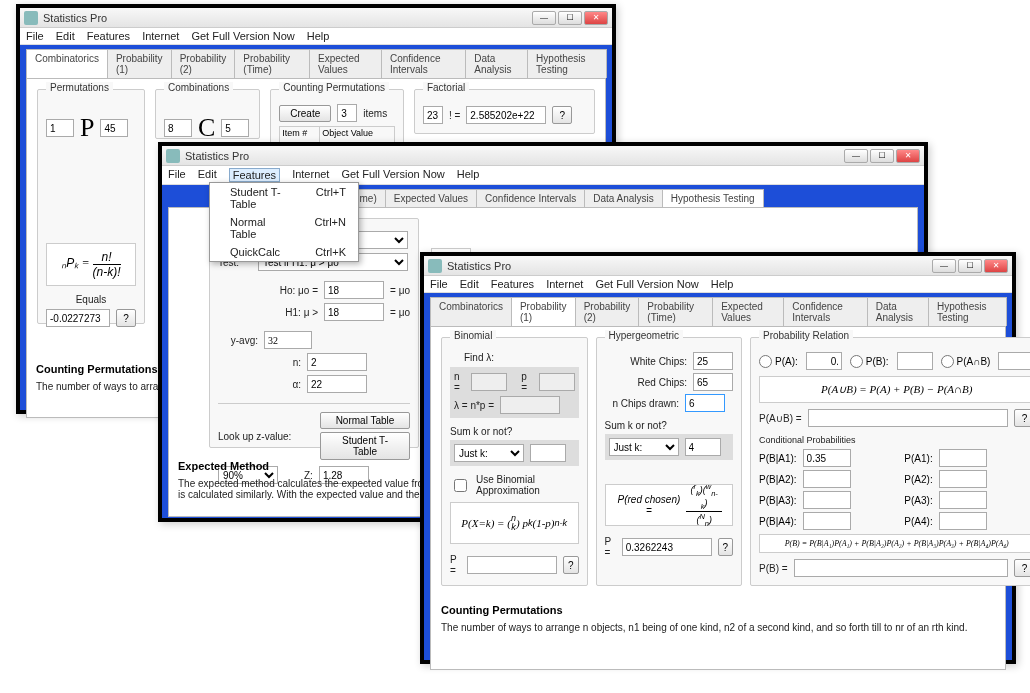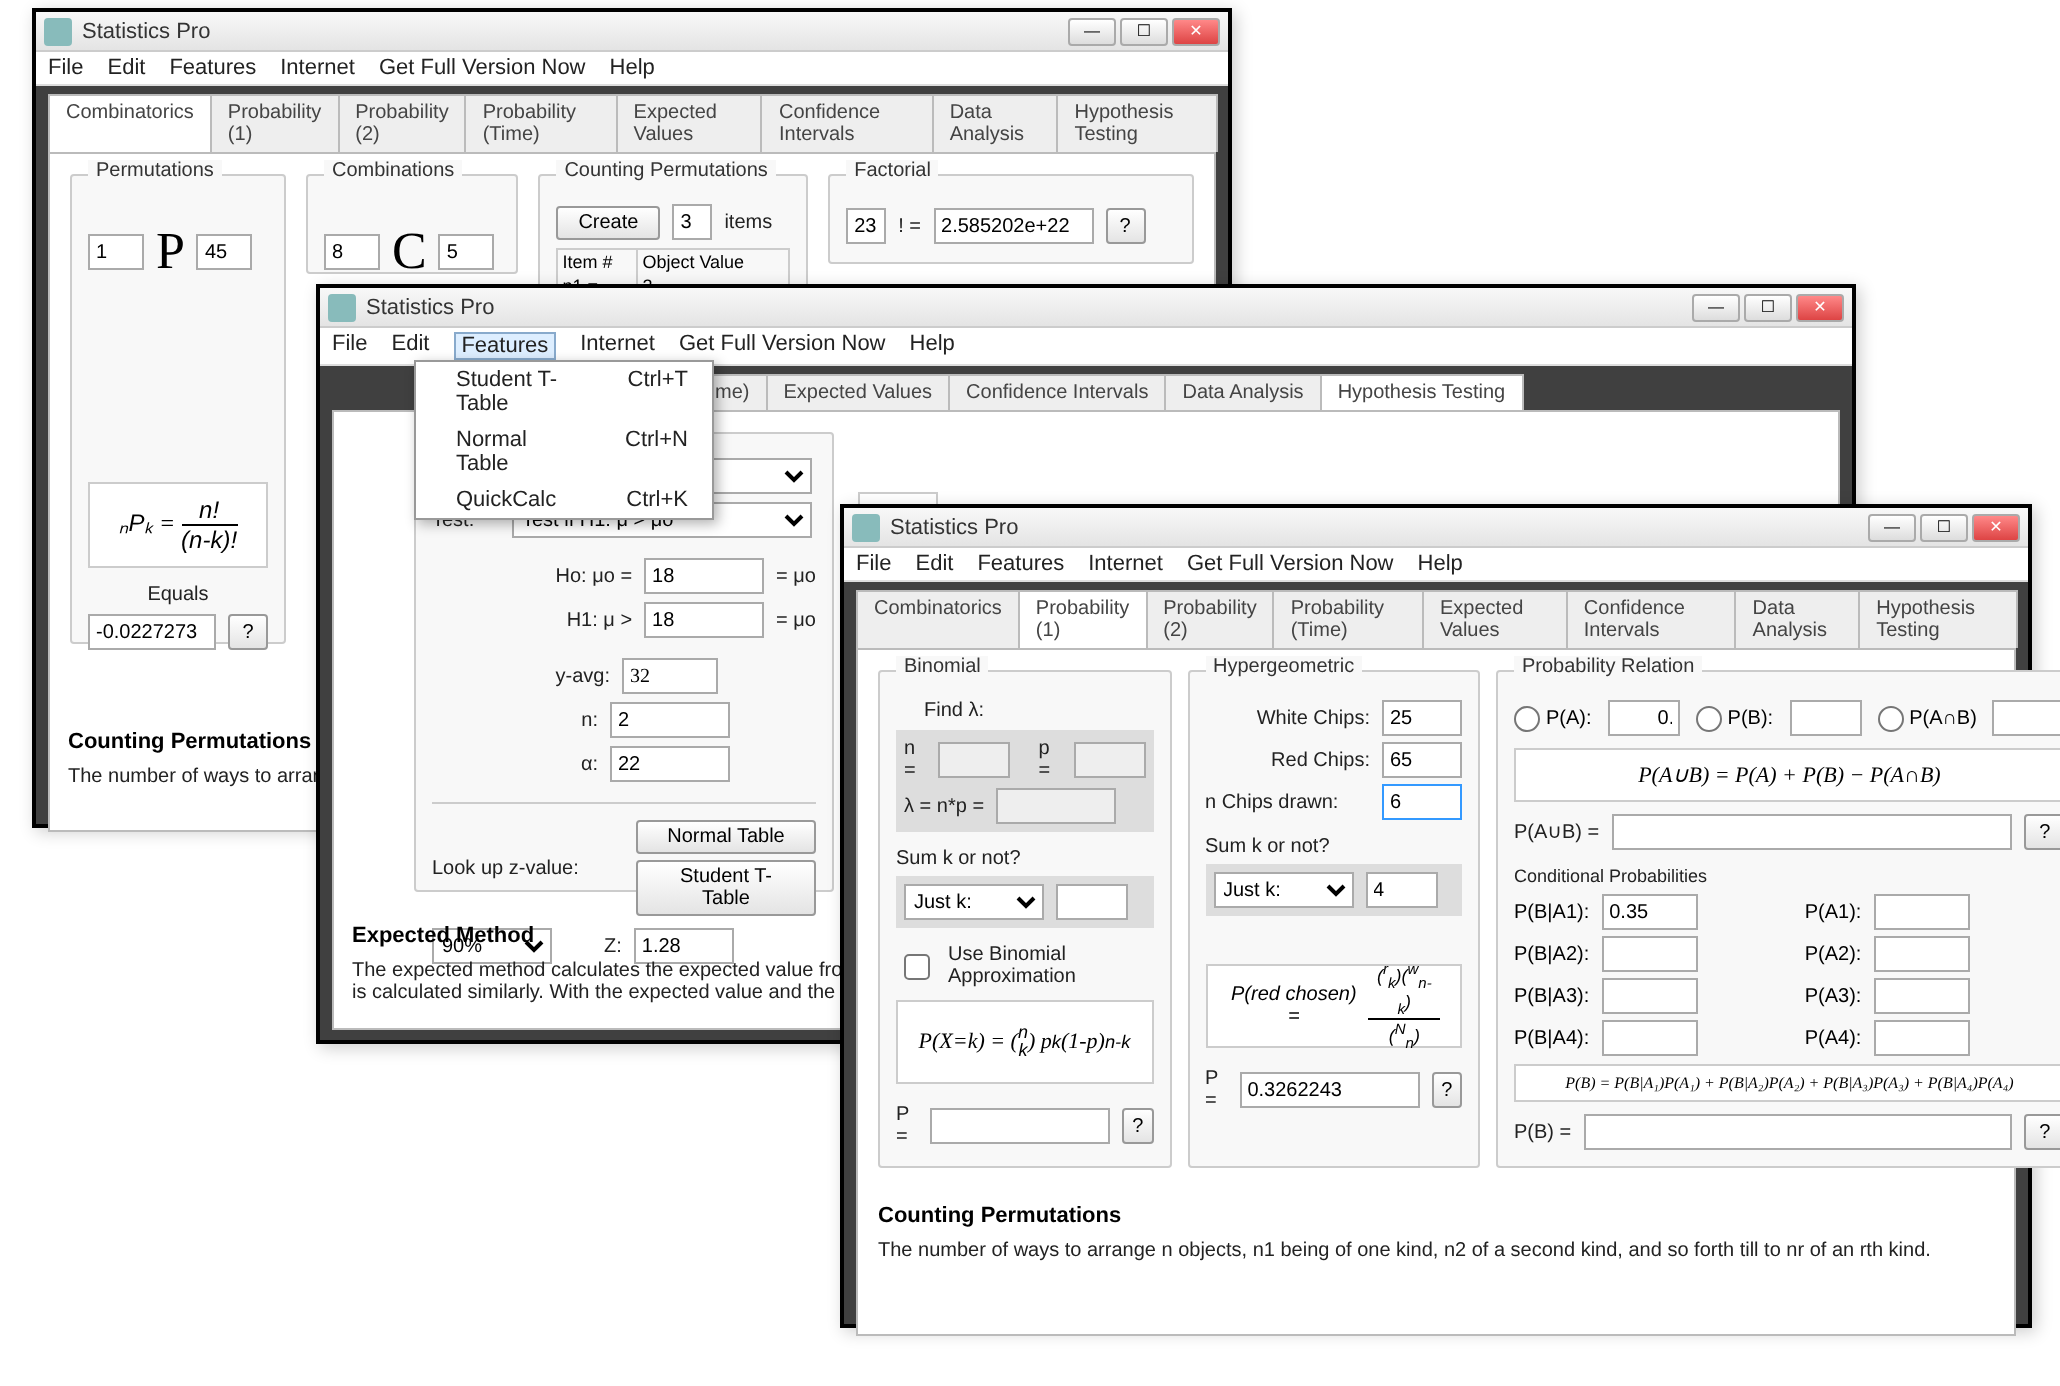--- a/index.html
+++ b/index.html
@@ -1,17 +1,17 @@
 <!DOCTYPE html>
 <html><head>
 <meta charset="utf-8">
 <style>
 * { box-sizing: border-box; font-family: 'Segoe UI', Arial, sans-serif; }
 body { margin: 0; background: #fff; width: 1030px; height: 693px; position: relative; overflow: hidden; }
-.window { position: absolute; background: #404040; border: 2px solid #000000; box-shadow: 2px 2px 8px rgba(0,0,0,0.2); }
+.window { position: absolute; background: #1d4ed8; border: 4px solid #000000; box-shadow: 2px 2px 8px rgba(0,0,0,0.2); }
 .titlebar { background: linear-gradient(to bottom, #f8f8f8, #e4e4e4); border-bottom: 1px solid #ccc; height: 20px; display: flex; align-items: center; padding: 0 4px; font-size: 11px; }
 .titlebar .appicon { width: 14px; height: 14px; margin-right: 5px; background: #8bb; border-radius: 2px; }
 .titlebar .title { flex: 1; color: #333; }
 .winbtns { display: flex; gap: 2px; }
 .winbtn { width: 24px; height: 14px; border: 1px solid #aaa; background: linear-gradient(to bottom,#fff,#ddd); font-size: 8px; display: flex; align-items: center; justify-content: center; border-radius: 2px; cursor: pointer; }
 .winbtn.close { background: linear-gradient(to bottom,#f88,#d44); color: #fff; }
 .menubar { background: #fff; border-bottom: 1px solid #ddd; padding: 2px 6px; font-size: 11px; display: flex; gap: 12px; color: #222; }
 .menubar span { cursor: pointer; }
 .tabstrip { display: flex; padding: 4px 6px 0 6px; font-size: 10px; gap: 0; }
 .tab { padding: 3px 8px; border: 1px solid #bbb; border-bottom: none; background: #eee; color: #444; cursor: pointer; margin-right: -1px; }
@@ -181,21 +181,21 @@
         <div class="row" style="margin-top:10px; justify-content:flex-end;">
           <span class="label">Ho: μo =</span>
           <input class="txt" style="width: 60px;" value="18">
           <span class="label">= μo</span>
         </div>
         <div class="row" style="margin-top:4px; justify-content:flex-end;">
           <span class="label">H1: μ &gt;</span>
           <input class="txt" style="width: 60px;" value="18">
           <span class="label">= μo</span>
         </div>
-        <div class="row" style="margin-top:10px; justify-content:center;">
+        <div class="row" style="margin-top:10px; justify-content:flex-start;">
           <span class="label lbl-r" style="width:40px;">y-avg:</span>
           <input class="txt" style="width: 48px; font-family: Liberation Serif, serif;" value="32">
         </div>
         <div class="row" style="margin-top:4px; justify-content:center;">
           <span class="label lbl-r" style="width:40px;">n:</span>
           <input class="txt" style="width: 60px;" value="2">
         </div>
         <div class="row" style="margin-top:4px; justify-content:center;">
           <span class="label lbl-r" style="width:40px;">α:</span>
           <input class="txt" style="width: 60px;" value="22">
@@ -296,21 +296,21 @@
       <div class="group" style="width:170px;">
         <div class="gtitle">Hypergeometric</div>
         <div class="row" style="margin-top:6px;justify-content:flex-end;">
           <span class="label">White Chips:</span>
           <input class="txt" style="width: 40px;" value="25">
         </div>
         <div class="row" style="margin-top:3px;justify-content:flex-end;">
           <span class="label">Red Chips:</span>
           <input class="txt" style="width: 40px;" value="65">
         </div>
-        <div class="row" style="margin-top:3px;justify-content:space-between;">
+        <div class="row" style="margin-top:3px;justify-content:center;">
           <span class="label">n Chips drawn:</span>
           <input class="txt" style="width: 40px; border: 1px solid rgb(51, 153, 255);" value="6">
         </div>
         <div class="label" style="margin:8px 0 3px 0;">Sum k or not?</div>
         <div style="background:#ddd;padding:4px;" class="row">
           <select class="sel" style="width:70px;"><option>Just k:</option></select>
           <input class="txt" style="width: 36px;" value="4">
         </div>
         <div class="formula" style="margin-top:24px;font-size:10px;height:42px;display:flex;align-items:center;justify-content:center;gap:4px;">
           <span>P(red chosen) =</span>

